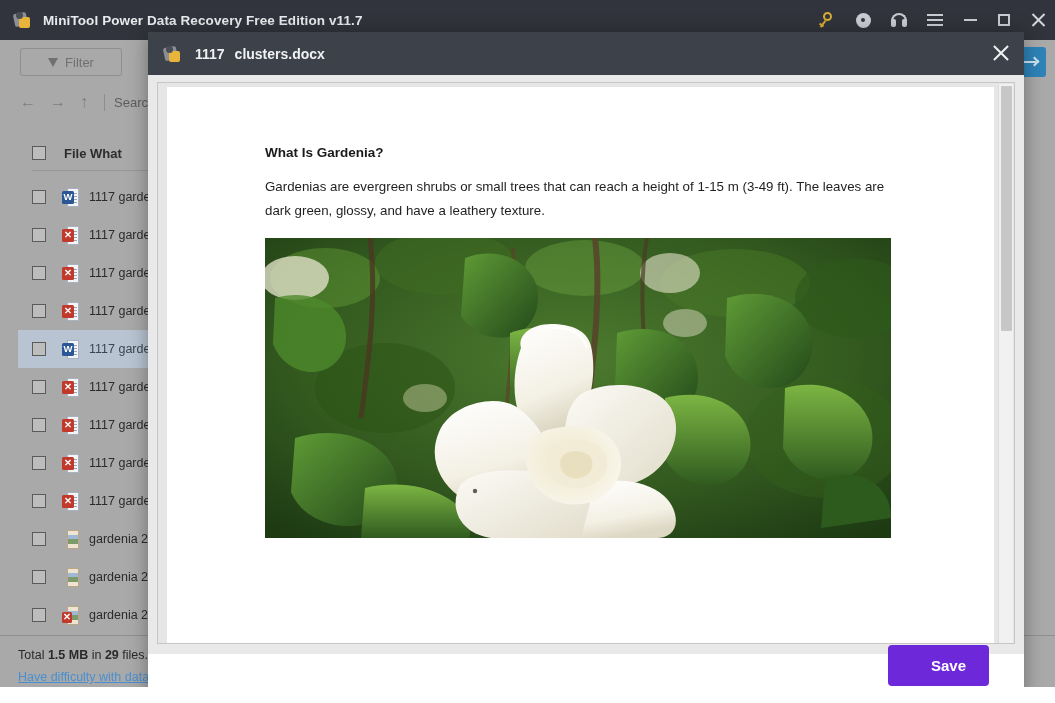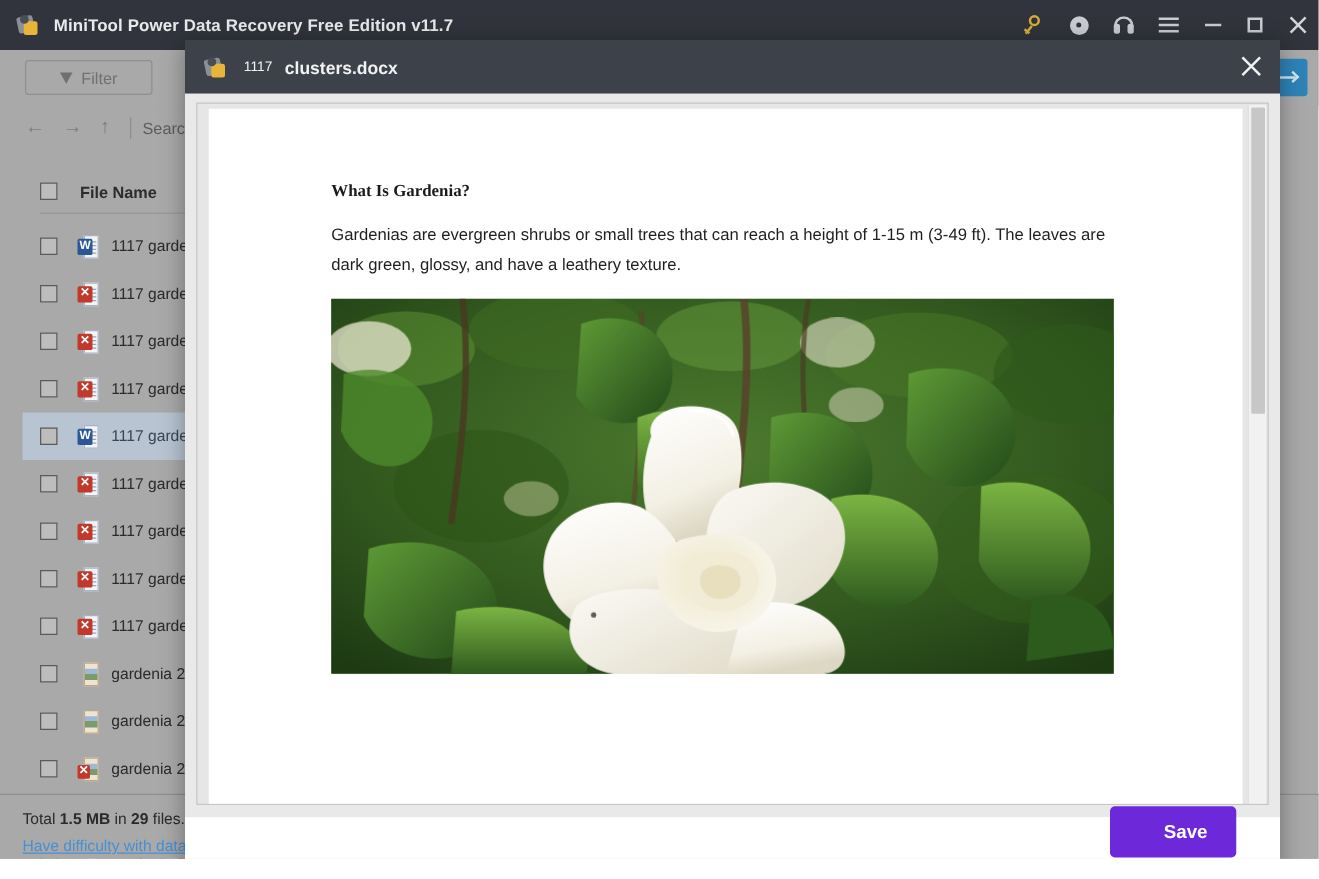--- a/index.html
+++ b/index.html
@@ -221,21 +221,21 @@
     display: flex; align-items: center; position: relative;
   }
   .mh-logo { width: 20px; height: 20px; margin-left: 15px; margin-right: 12px;
     position: relative; flex: none; }
   .mh-logo .l1 { position:absolute; left:1px; top:3px; width:13px; height:13px;
      background:#8d8f96; border-radius:2px; transform: rotate(-12deg);}
   .mh-logo .l2 { position:absolute; left:6px; top:7px; width:11px; height:11px;
      background:#e8b43a; border-radius:2px;}
   .mh-logo .l3 { position:absolute; left:3px; top:2px; width:7px; height:7px;
      background:#4a4d56; border-radius:50%;}
-  .mh-num { color:#f0f1f3; font-size:11px; font-weight:normal; margin-right: 10px;}
+  .mh-num { color:#f0f1f3; font-size:14px; font-weight:bold; margin-right: 10px;}
   .mh-name { color:#f0f1f3; font-size:14px; font-weight:bold; }
   .mh-close {
     position: absolute; right: 14px; top: 12px;
     width: 18px; height: 18px;
   }
   .mh-close i {
     position:absolute; left:-1px; top:8px; width:20px; height:2px; background:#f0f1f3; display:block;
   }
   .mh-close i:first-child { transform: rotate(45deg); }
   .mh-close i:last-child { transform: rotate(-45deg); }
@@ -254,21 +254,21 @@
     overflow: hidden;
   }
   .doc-page {
     position: absolute; left: 9px; top: 4px;
     width: 827px; height: 560px;
     background: #ffffff;
     overflow: hidden;
   }
   .doc-inner { padding: 58px 70px 0 98px; }
   .doc-h1 {
-    font-family: Liberation Serif, serif;
+    font-family: Liberation Sans, sans-serif;
     font-size: 13.5px; font-weight: bold; color: #1a1a1a;
     margin-bottom: 15px;
   }
   .doc-p {
     font-family: "Liberation Sans", sans-serif;
     font-size: 13.3px; color: #1f1f1f; line-height: 24px;
     margin-bottom: 15px; max-width: 622px;
   }
   .doc-img {
     width: 626px; height: 300px;
@@ -375,21 +375,21 @@
         <span>↑</span>
       </div>
       <div class="nav-div"></div>
       <div class="search-label">Search</div>
     </div>
 
     <div class="panel-x">×</div>
 
     <div class="tbl-head">
       <span class="cbox"></span>
-      <span class="th-label">File Name</span>
+      <span class="th-label">File What</span>
     </div>
     <div class="tbl-sep"></div>
 
     <div class="rows" id="file-rows">
         <div class="row">
           <span class="cbox"></span>
           <span class="fileicon">
             <span class="pg"></span>
             <span class="badge w">W</span>
           </span>

